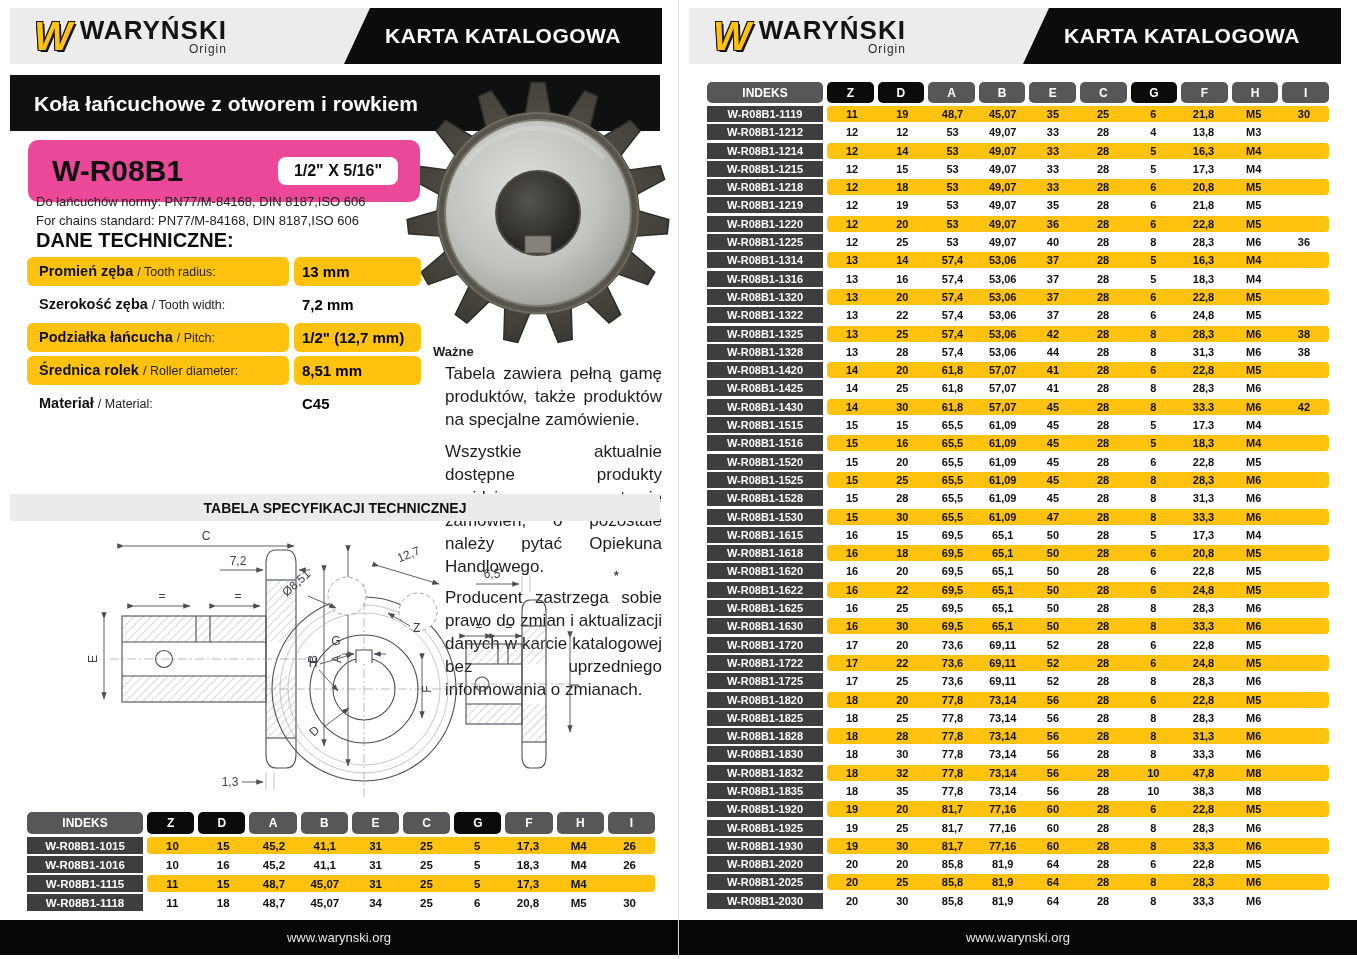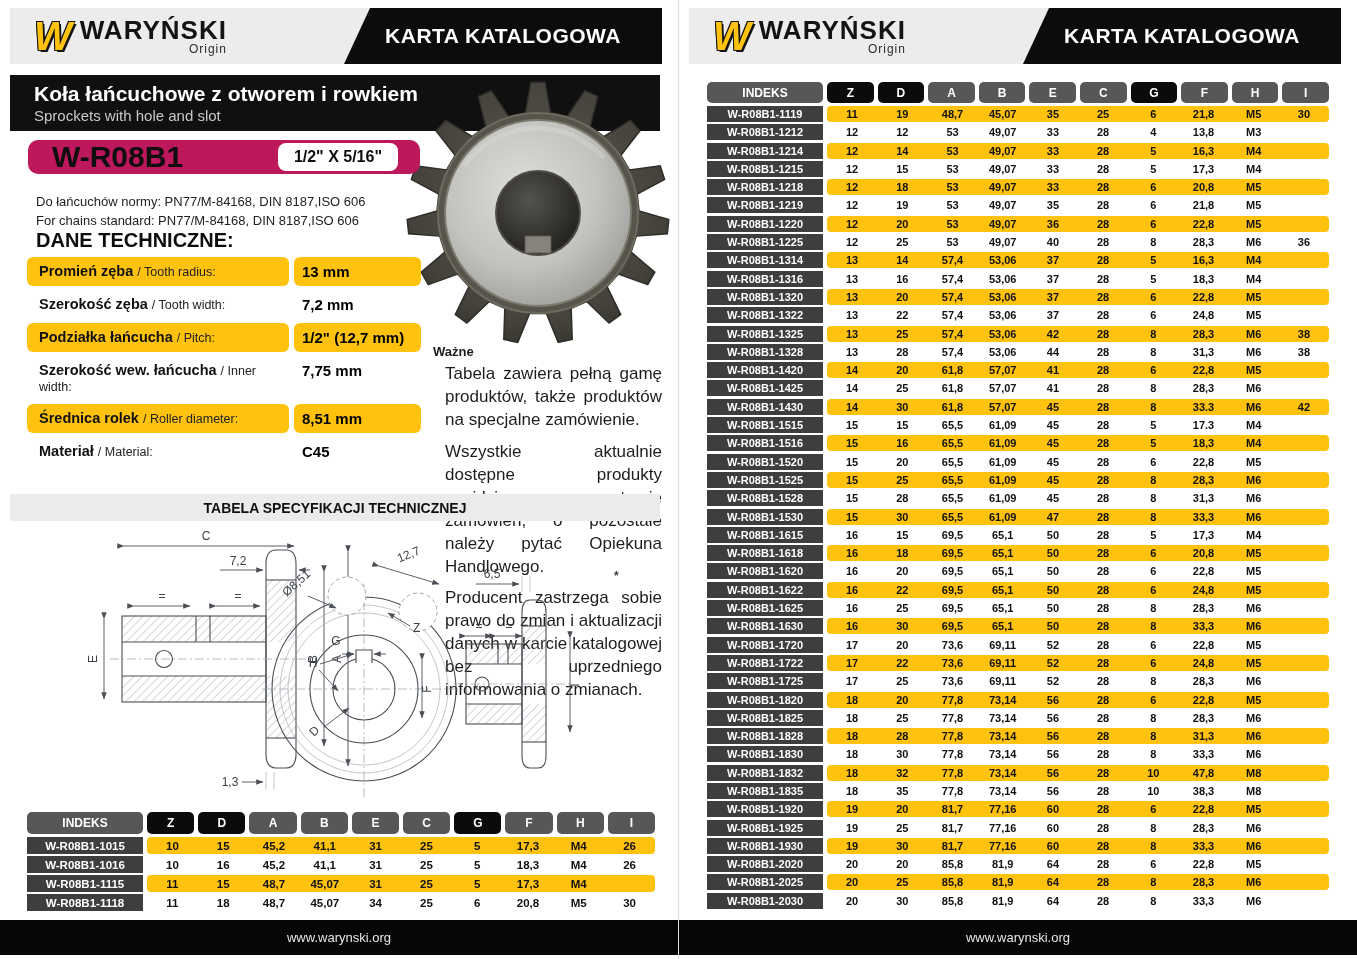--- a/index.html
+++ b/index.html
@@ -22,21 +22,21 @@
   
   .title-band{position:absolute;left:10px;top:75px;width:650px;height:56px;background:#101010;color:#fff;
               display:flex;flex-direction:column;justify-content:center;padding-left:24px;box-sizing:border-box;}
   .title-pl{font-weight:800;font-size:21px;line-height:25px;}
   .title-en{font-size:15px;color:#c9c9c9;line-height:19px;}
 
   
   .photo{position:absolute;left:404px;top:76px;width:268px;height:272px;}
 
   
-  .badge{position:absolute;left:28px;top:140px;width:392px;height:34px;background:#be185d;border-radius:10px;
+  .badge{position:absolute;left:28px;top:140px;width:392px;height:62px;background:#ec4899;border-radius:10px;
          display:flex;align-items:center;justify-content:flex-end;}
   .code{font-weight:900;font-size:30px;color:#0e0e0e;padding-left:24px;flex:1;}
   .size-pill{background:#fff;border-radius:8px;font-weight:800;font-size:16px;color:#0e0e0e;
              padding:5px 16px;margin-right:22px;white-space:nowrap;}
 
   .standards{position:absolute;left:36px;top:193px;font-size:13px;color:#222;line-height:1.45;}
 
   .tech-heading{position:absolute;left:36px;top:229px;font-weight:900;font-size:20px;color:#0d0d0d;}
 
   
@@ -101,21 +101,20 @@
         <span class="logo-text">
           <span class="logo-name">WARYŃSKI</span>
           <span class="logo-sub">Origin</span>
         </span>
       </div>
       <div class="kban">KARTA KATALOGOWA</div>
     </div>
 
     <div class="title-band">
       <span class="title-pl">Koła łańcuchowe z otworem i rowkiem</span>
-      <span class="title-en">Sprockets with hole and slot</span>
     </div>
 
     <div class="photo">
       <svg width="268" height="272" viewBox="0 0 268 272">
         <defs>
           <radialGradient id="plateGrad" cx="42%" cy="38%" r="75%">
             <stop offset="0%" stop-color="#dededb"></stop>
               <stop offset="55%" stop-color="#c2c2bf"></stop>
             <stop offset="85%" stop-color="#a3a3a0"></stop>
               <stop offset="100%" stop-color="#8a8a87"></stop>
@@ -157,24 +156,20 @@
         <span class="spec-label"><b>Promień zęba</b> <i>/ Tooth radius:</i></span>
         <span class="spec-value">13 mm</span>
       </div>
       <div class="spec-row">
         <span class="spec-label"><b>Szerokość zęba</b> <i>/ Tooth width:</i></span>
         <span class="spec-value">7,2 mm</span>
       </div>
       <div class="spec-row alt">
         <span class="spec-label"><b>Podziałka łańcucha</b> <i>/ Pitch:</i></span>
         <span class="spec-value">1/2" (12,7 mm)</span>
-      </div>
-      <div class="spec-row">
-        <span class="spec-label"><b>Szerokość wew. łańcucha</b> <i>/ Inner width:</i></span>
-        <span class="spec-value">7,75 mm</span>
       </div>
       <div class="spec-row alt">
         <span class="spec-label"><b>Średnica rolek</b> <i>/ Roller diameter:</i></span>
         <span class="spec-value">8,51 mm</span>
       </div>
       <div class="spec-row">
         <span class="spec-label"><b>Materiał</b> <i>/ Material:</i></span>
         <span class="spec-value">C45</span>
       </div>
     </div>

